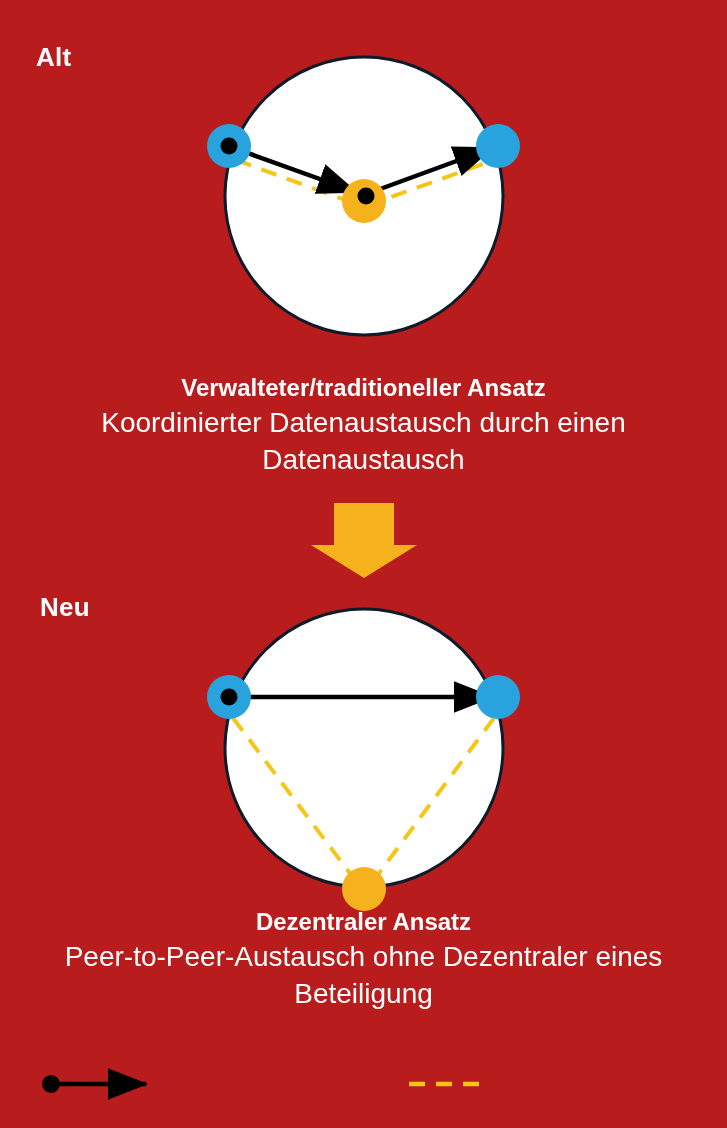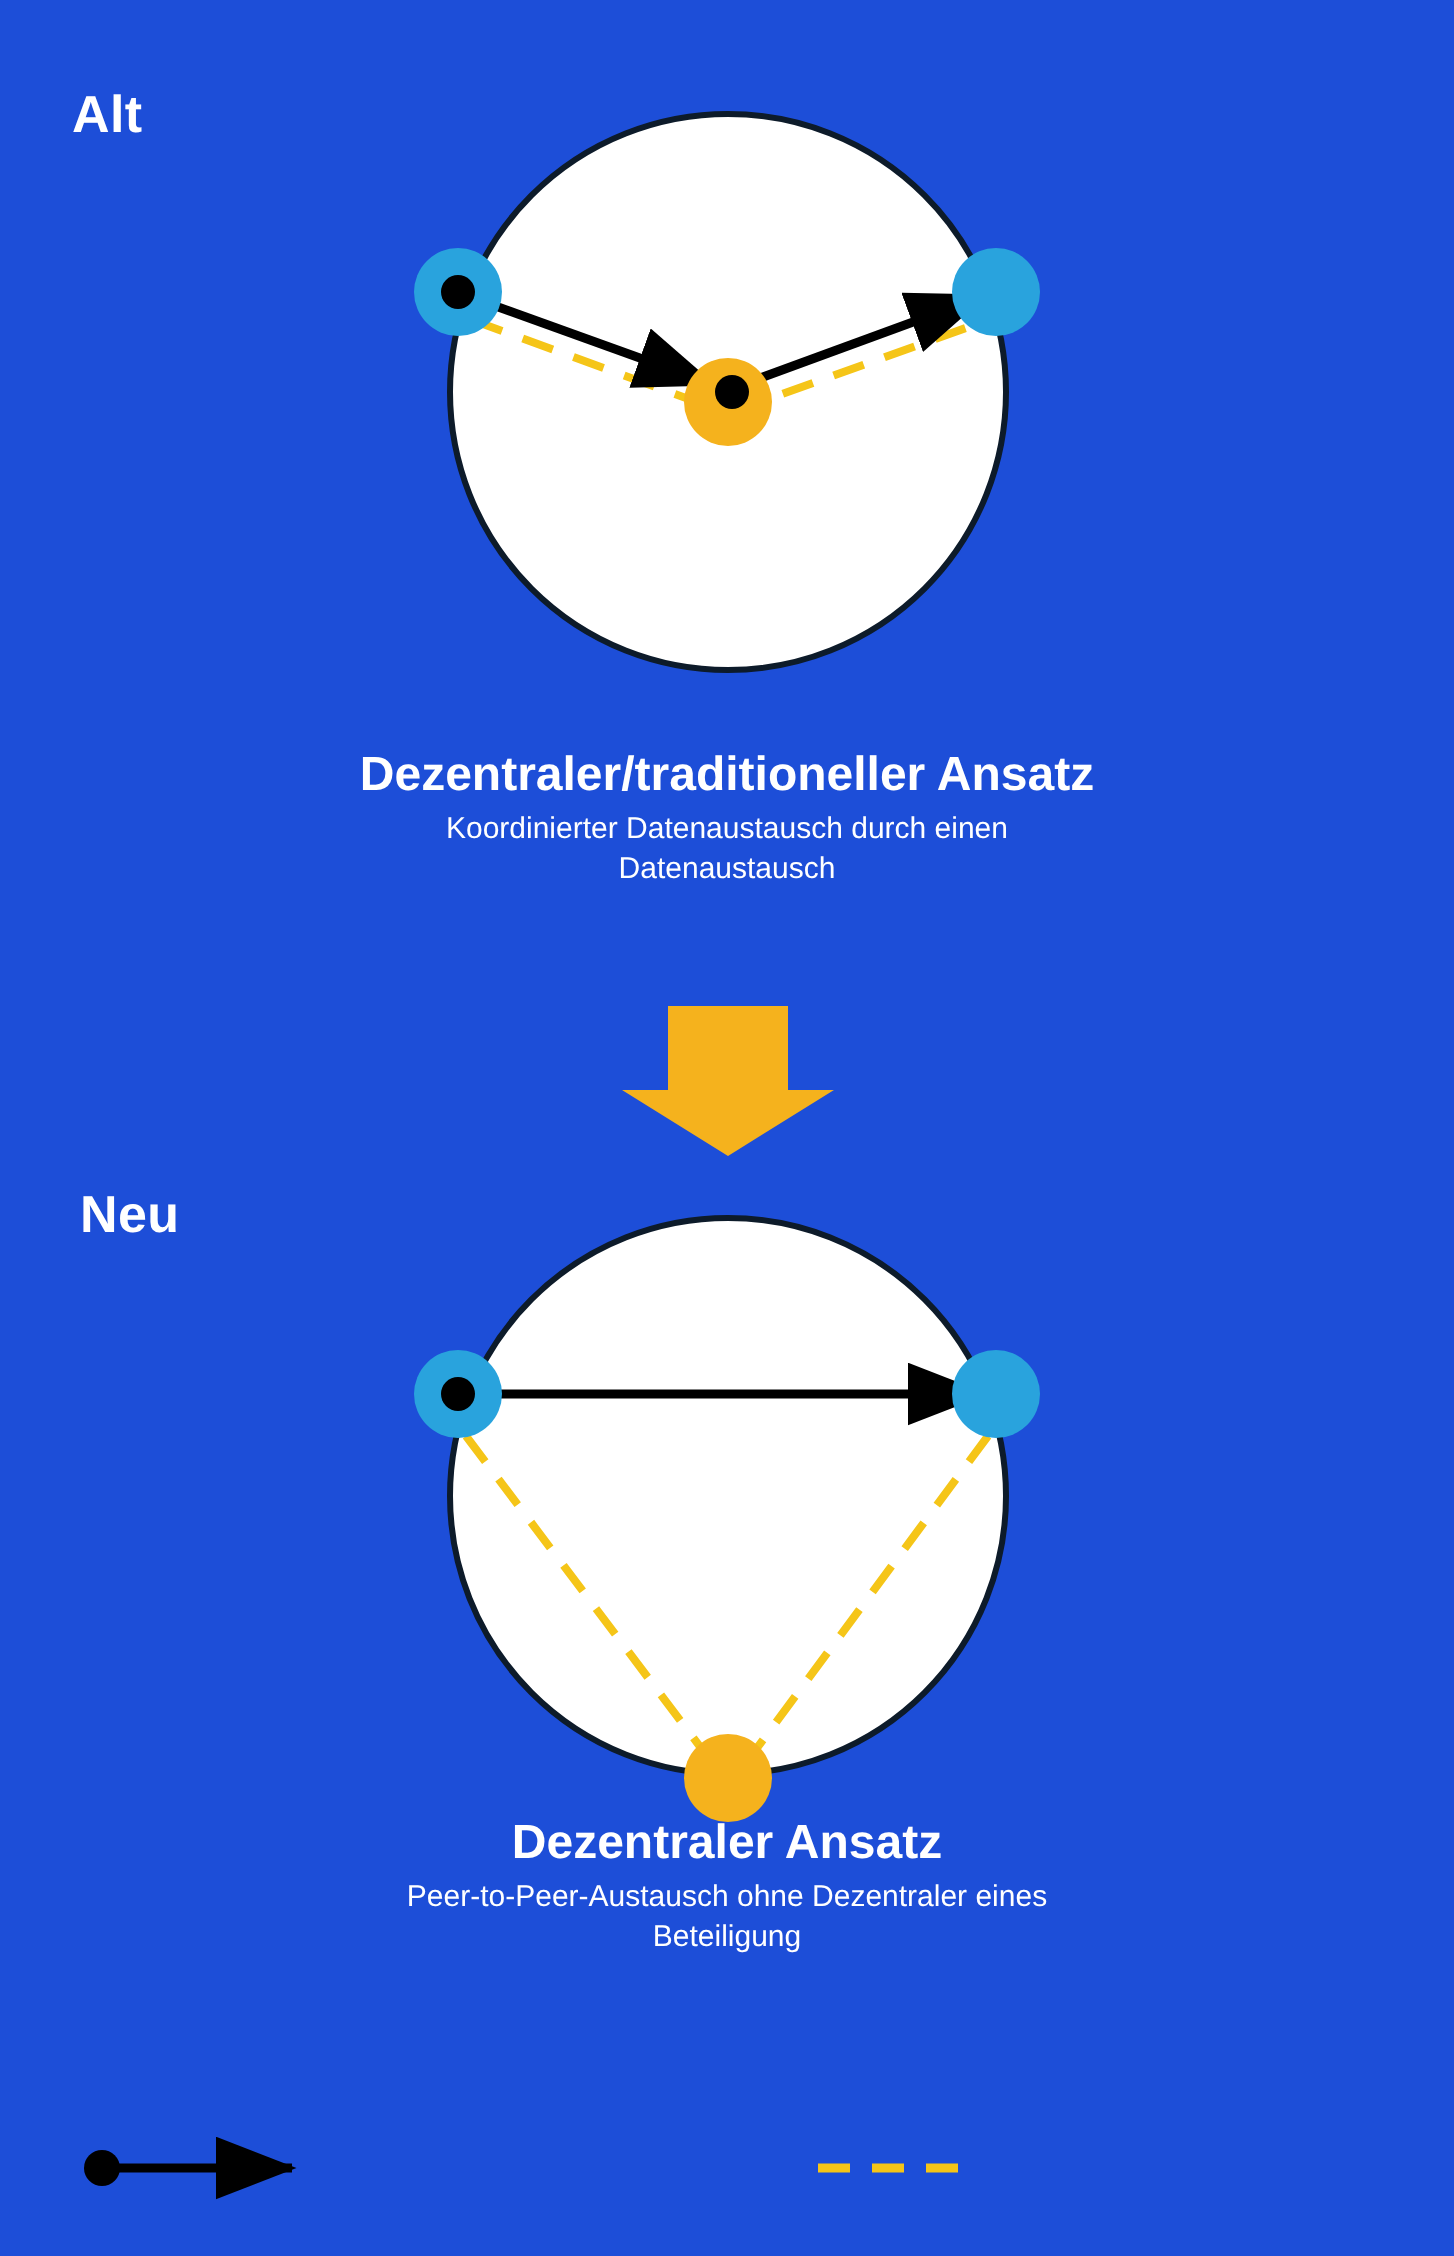--- a/index.html
+++ b/index.html
@@ -11,21 +11,21 @@
     width: 727px;
     height: 1128px;
     position: relative;
     font-family: "Liberation Sans", sans-serif;
     color: #ffffff;
     overflow: hidden;
   }
   .stage {
     position: absolute;
     inset: 0;
-    background: #1d4ed8;
+    background: #b91c1c;
   }
   .corner-label {
     position: absolute;
     font-size: 26px;
     font-weight: bold;
     letter-spacing: 0.2px;
     color: #ffffff;
   }
   #label-alt { left: 36px; top: 42px; }
   #label-neu { left: 40px; top: 592px; }
@@ -42,21 +42,21 @@
     text-align: center;
   }
   .caption-title {
     font-size: 24px;
     font-weight: bold;
     color: #ffffff;
     margin: 0 0 2px 0;
     line-height: 1.2;
   }
   .caption-sub {
-    font-size: 15px;
+    font-size: 28px;
     font-weight: normal;
     color: #ffffff;
     margin: 0;
     line-height: 1.32;
   }
   #caption-top { top: 374px; }
   #caption-bottom { top: 908px; }
 
   .legend {
     position: absolute;
@@ -123,21 +123,21 @@
     </g>
 
     <g>
       <circle cx="51" cy="1084" r="9" fill="#000000"></circle>
       <line x1="51" y1="1084" x2="146" y2="1084" stroke="#000000" stroke-width="4.5" marker-end="url(#arrowhead-legend)"></line>
       <path d="M 409 1084 L 489 1084" stroke="#f5c518" stroke-width="4.5" fill="none" stroke-dasharray="16 11"></path>
     </g>
   </svg>
 
   <div class="caption-block" id="caption-top">
-    <p class="caption-title">Dezentraler/traditioneller Ansatz</p>
+    <p class="caption-title">Verwalteter/traditioneller Ansatz</p>
     <p class="caption-sub">Koordinierter Datenaustausch durch einen</p>
     <p class="caption-sub">Datenaustausch</p>
   </div>
 
   <div class="caption-block" id="caption-bottom">
     <p class="caption-title">Dezentraler Ansatz</p>
     <p class="caption-sub">Peer-to-Peer-Austausch ohne Dezentraler eines</p>
     <p class="caption-sub">Beteiligung</p>
   </div>
 

